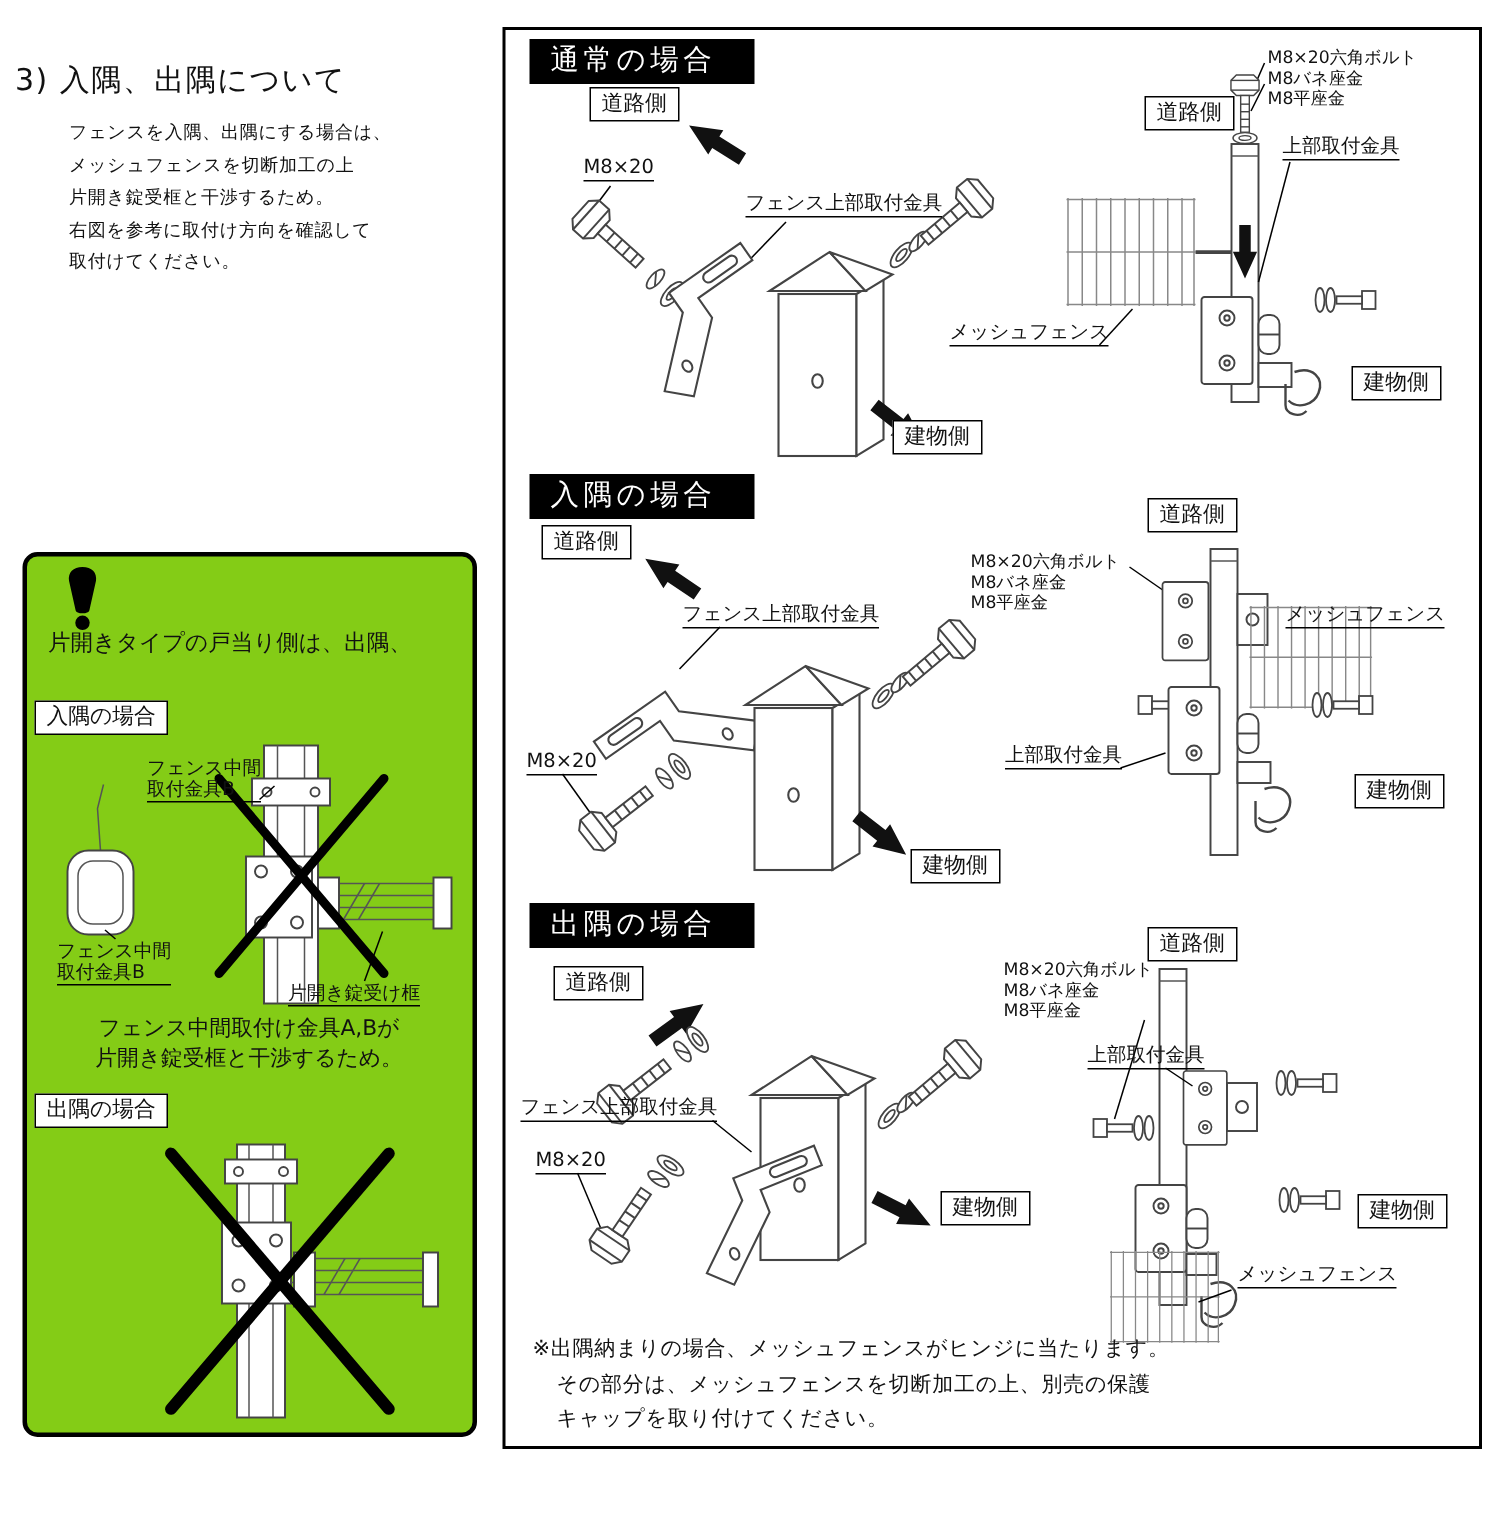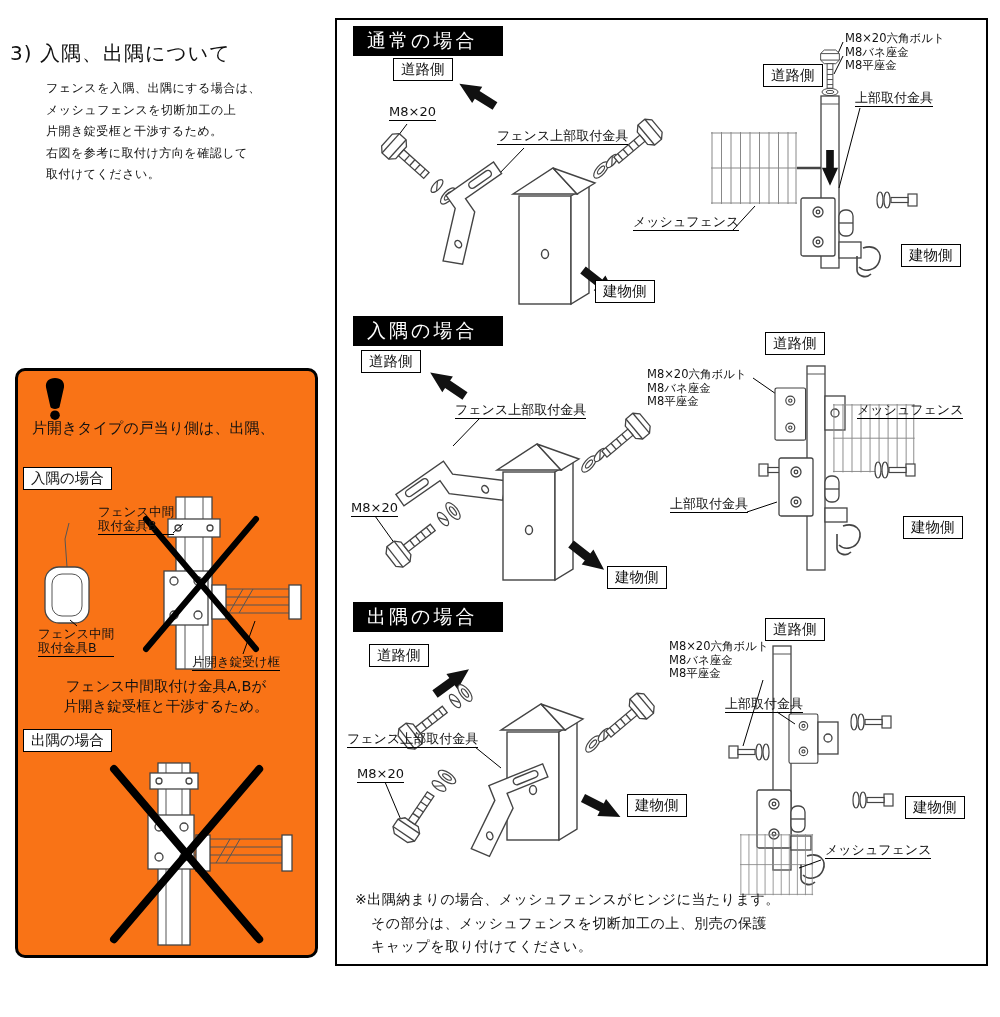--- a/index.html
+++ b/index.html
@@ -3,21 +3,21 @@
 <meta charset="utf-8">
 <style>
   * { margin:0; padding:0; box-sizing:border-box; }
   html,body { background:#fff; }
   body { width:1000px; height:1017px; font-family:"DejaVu Sans","Liberation Sans",sans-serif; color:#111; }
   .page { position:relative; width:1000px; height:1017px; background:#fff; overflow:hidden; }
   .abs { position:absolute; }
   .title { position:absolute; font-size:20px; letter-spacing:1px;text-align:center; }
   .intro { position:absolute; }
   .intro div { font-size:12px; line-height:21.5px; letter-spacing:.5px; }
-  .warnbox { position:absolute; border:3px solid #000; border-radius:10px; background:#f97316; }
+  .warnbox { position:absolute; border:3px solid #000; border-radius:10px; background:#84cc16; }
   .wtext { position:absolute; }
   .wtext div { font-size:15px; line-height:22px; }
   .boxed { position:absolute; display:inline-block; border:1.6px solid #000; padding:1px 7px 2px; font-size:14.5px; line-height:18px; background:#fff; white-space:nowrap; }
   .hdr { position:absolute; background:#000; color:#fff; font-size:19px; letter-spacing:3px; padding:2px 26px 4px 14px; line-height:24px; white-space:nowrap; }
   .lbl { position:absolute; font-size:13px; line-height:15px; white-space:nowrap; background:transparent; }
   .lbl.u { border-bottom:1.2px solid #000; padding-bottom:1px; }
   .lbl.sm { font-size:12.5px; line-height:14px; }
   .lbl3 { position:absolute; font-size:11.5px; line-height:13.5px; white-space:nowrap; }
   .cap { position:absolute; font-size:14.5px; line-height:19.5px; text-align:center; }
   .mainbox { position:absolute; border:2.5px solid #000; background:#fff; }

